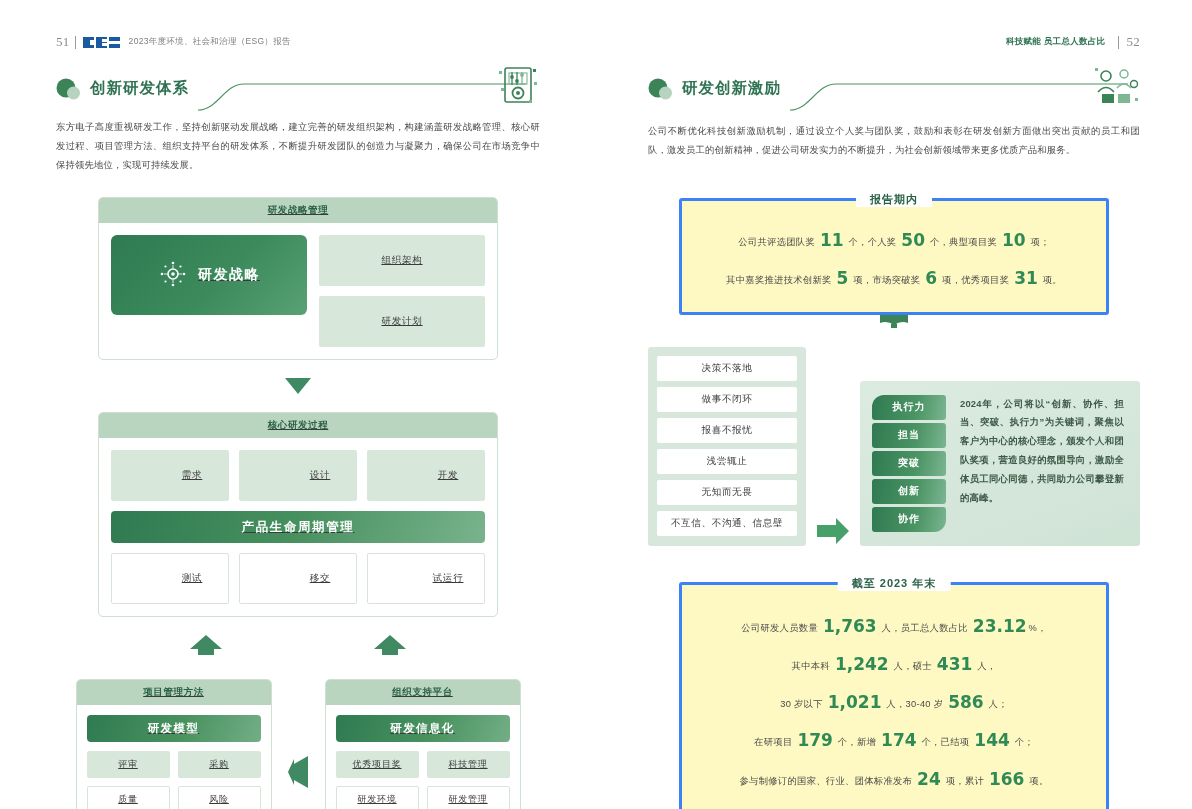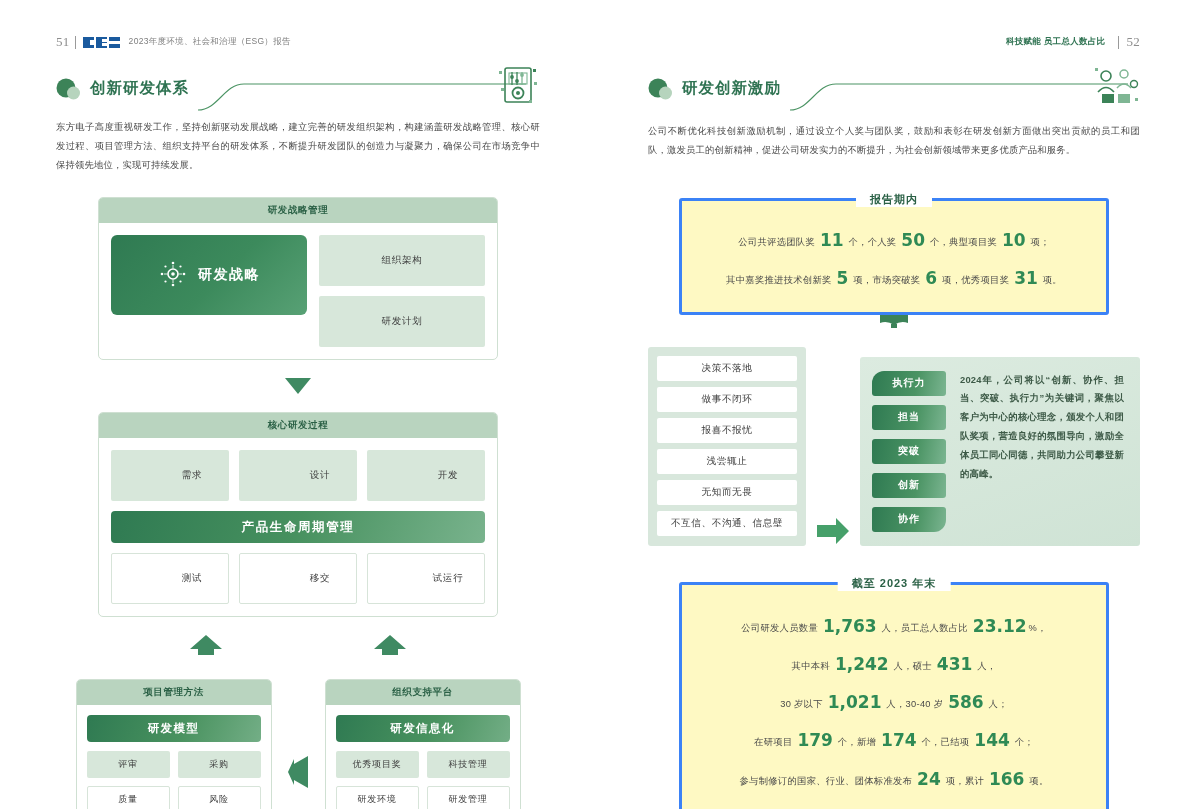--- a/index.html
+++ b/index.html
@@ -66,21 +66,21 @@
   .para {
     font-size: 9.3px; line-height: 2.05; color: #4a4a4a; text-align: justify;
     letter-spacing: .2px;
   }
   .para.right-para { margin-top: 4px; }
 
   
   .diagram { margin-top: 22px; position: relative; }
   .blk {
     border: 1px solid #cfe0d2; border-radius: 5px; background: #fff;
-    overflow: hidden; margin: 16px auto;
+    overflow: hidden; margin: 16px auto; text-decoration: underline;
   }
   .blk-hd {
     background: #b9d4bf; color: #2b6146; font-size: 9.5px; font-weight: bold;
     text-align: center; padding: 6px 0; letter-spacing: .6px;
   }
   .blk-body { padding: 12px; }
 
   .strat-row { display: flex; gap: 12px; }
   .strat-main {
     flex: 0 0 196px; height: 80px; border-radius: 6px;
@@ -155,21 +155,21 @@
   }
   .cul-left .row {
     background: #fff; border-radius: 2px; text-align: center; padding: 6px 0;
     font-size: 9.6px; color: #3a3a3a; letter-spacing: .6px;
   }
   .cul-arrow { display: flex; align-items: center; justify-content: center; width: 54px; }
   .cul-right {
     flex: 1; background: linear-gradient(160deg,#dcebe0 0%, #cfe3d5 100%);
     border-radius: 3px; padding: 14px 16px 14px 12px; display: flex; gap: 14px;
   }
-  .kw-col { display: flex; flex-direction: column; gap: 9px; width: 74px; }
+  .kw-col { display: flex; flex-direction: column; gap: 3px; width: 74px; }
   .kw {
     height: 25px; border-radius: 3px; color: #fff; font-size: 10px; font-weight: bold;
     display: flex; align-items: center; justify-content: center; letter-spacing: 1px;
     background: linear-gradient(100deg,#2f7a52 0%, #4b9464 60%, #7bb591 100%);
   }
   .kw:first-child { border-radius: 12px 3px 3px 3px; }
   .kw:last-child { border-radius: 3px 3px 12px 3px; }
   .cul-text {
     flex: 1; font-size: 9.4px; line-height: 2.0; color: #3d5a47;
     font-weight: bold; text-align: justify; letter-spacing: .2px;

